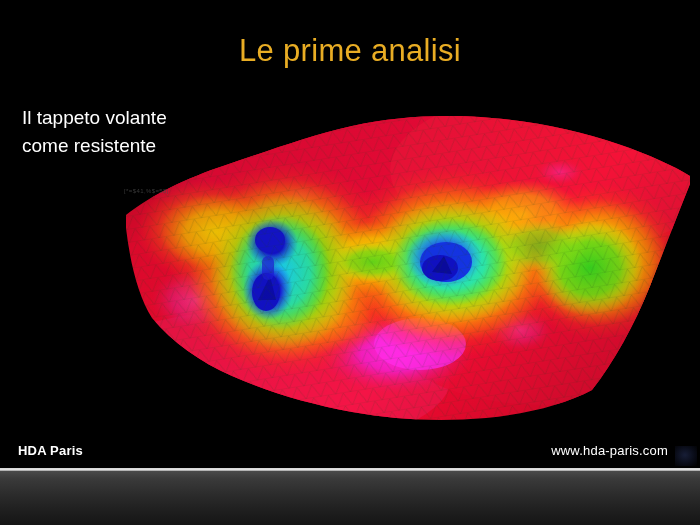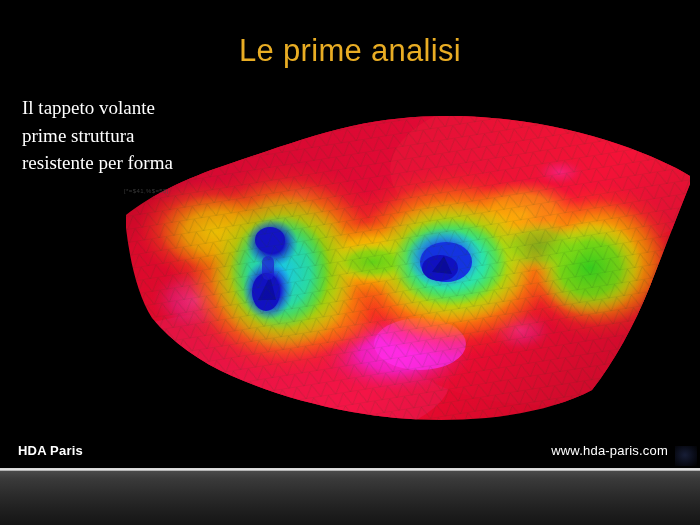--- a/index.html
+++ b/index.html
@@ -31,27 +31,26 @@
     font-size: 31px;
     font-weight: 400;
     letter-spacing: 0.3px;
     white-space: nowrap;
   }
 
   
   #subtitle {
     position: absolute;
     left: 22px;
-    top: 94px;
+    top: 104px;
     width: 260px;
     color: #ffffff;
     font-size: 19px;
     font-weight: 400;
     line-height: 1.46;
-    font-family: Liberation Serif, serif;
   }
   #subtitle div { white-space: nowrap; }
 
   
   #fem-figure {
     position: absolute;
     left: 0;
     top: 0;
     width: 700px;
     height: 470px;
@@ -281,22 +280,21 @@
       </g>
     </svg>
 
     <div id="fem-annotation">[*=$41,%$=58]</div>
   </div>
 
   <div id="slide-title">Le prime analisi</div>
 
   <div id="subtitle">
     <div>Il tappeto volante</div>
-    <div>prime struttura</div>
-    <div>resistente per forma</div>
+    <div>come resistente</div>
   </div>
 
   <div id="brand-line">HDA Paris</div>
 
   <div id="website-line">www.hda-paris.com</div>
 
   <div id="corner-artifact"></div>
 
   <div id="footer-divider"></div>
 

